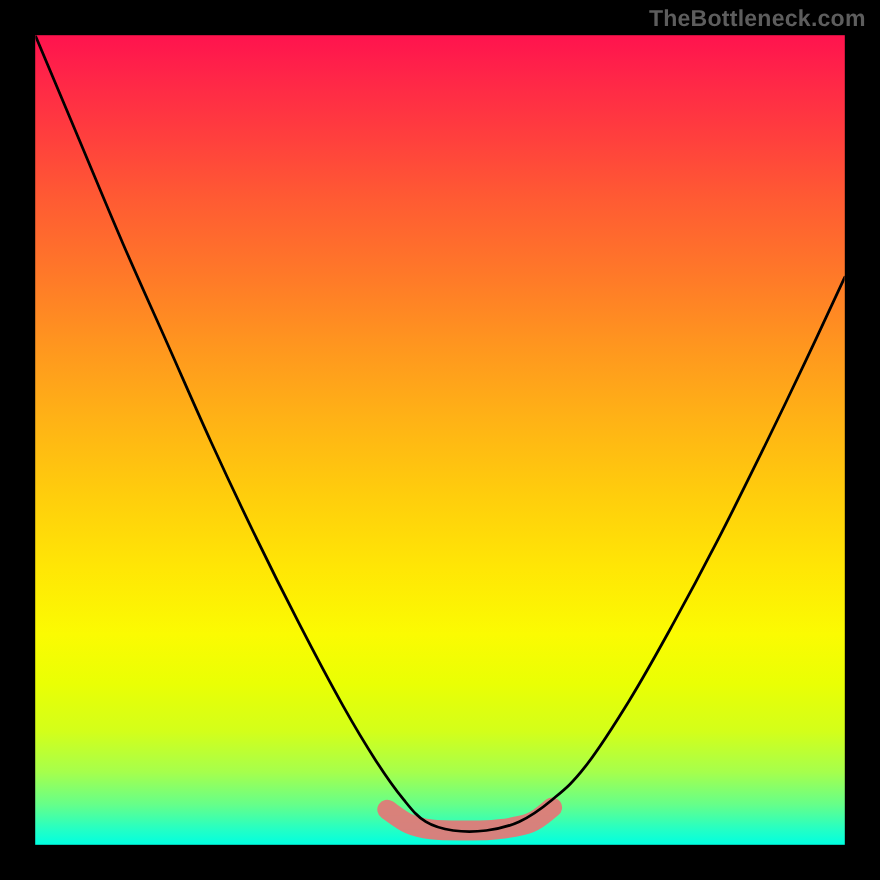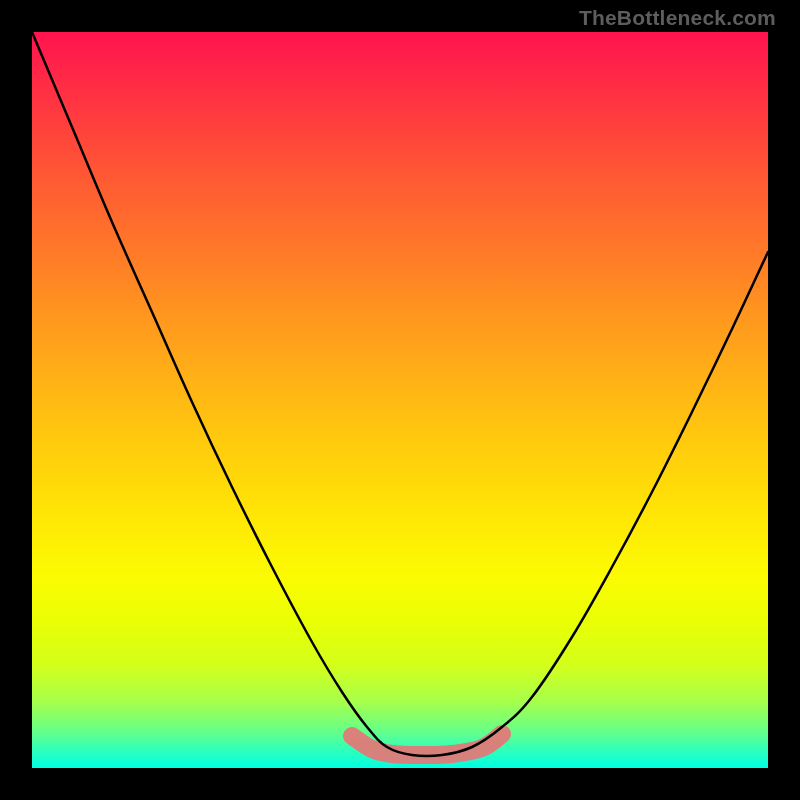--- a/index.html
+++ b/index.html
@@ -63,21 +63,21 @@
   .pink-segment {
     fill: none;
     stroke: #e07a78;
     stroke-width: 18;
     stroke-linecap: round;
     opacity: 0.95;
   }
   .watermark {
     position: absolute;
     top: 6px;
-    right: 24px;
+    right: 13px;
     font-size: 21px;
     font-weight: 600;
     color: #5d5d5d;
     letter-spacing: 0.2px;
     user-select: none;
   }
 </style>
 </head>
 <body>
 

